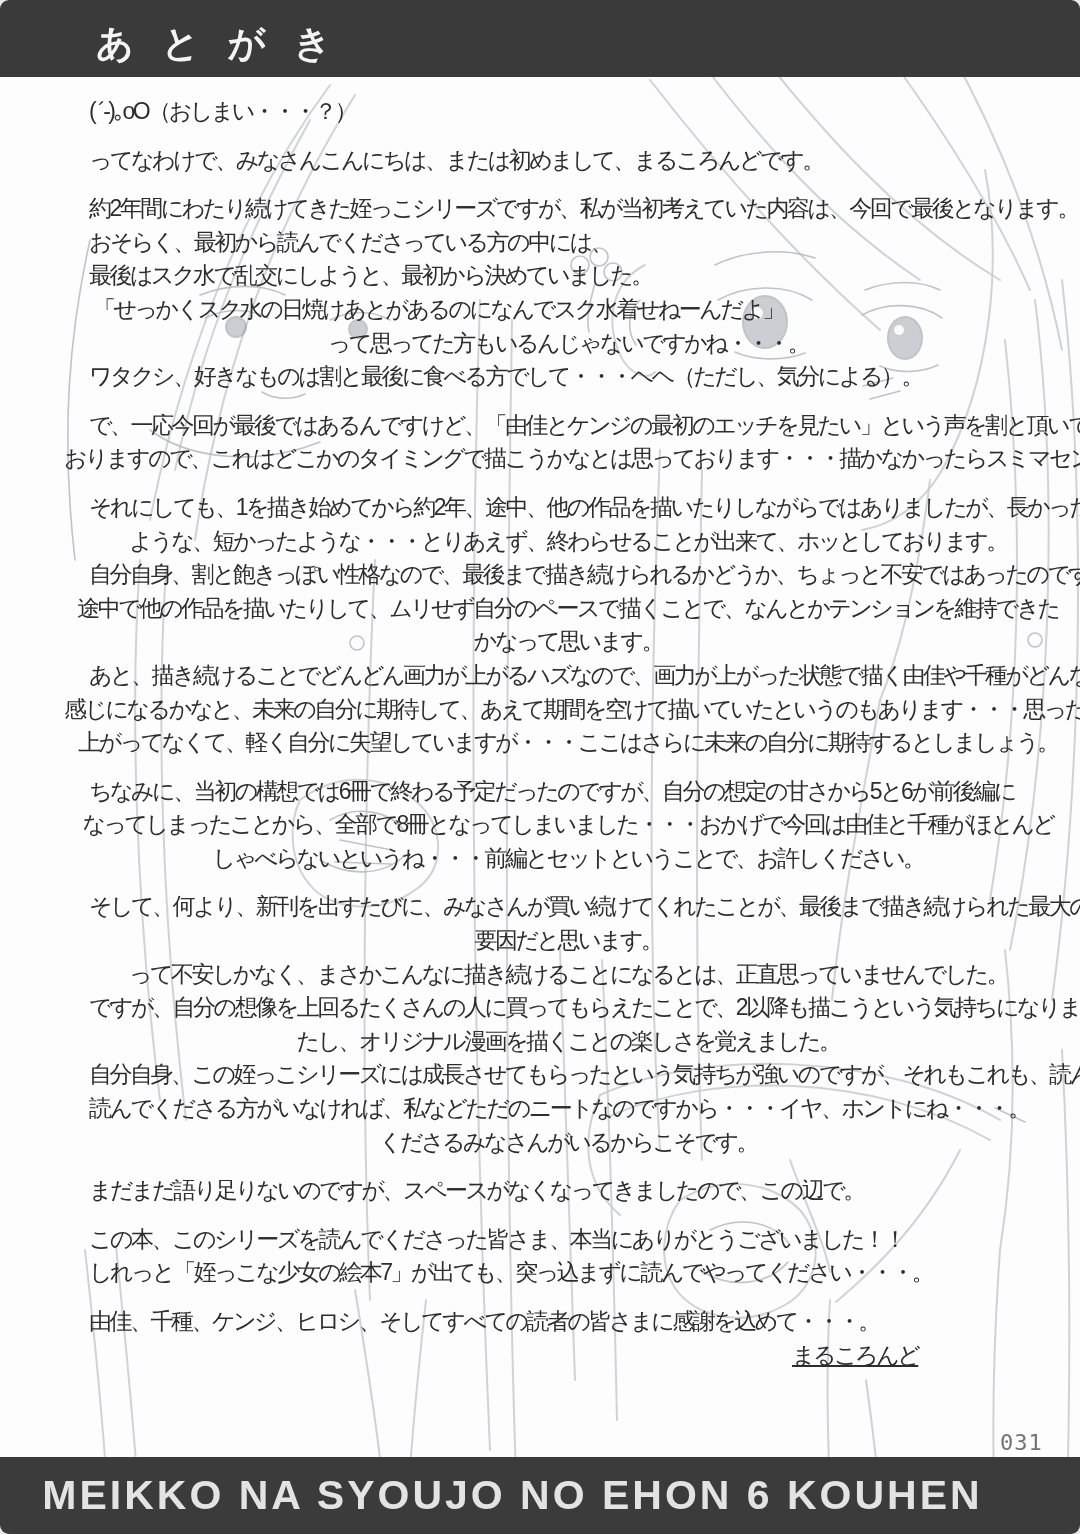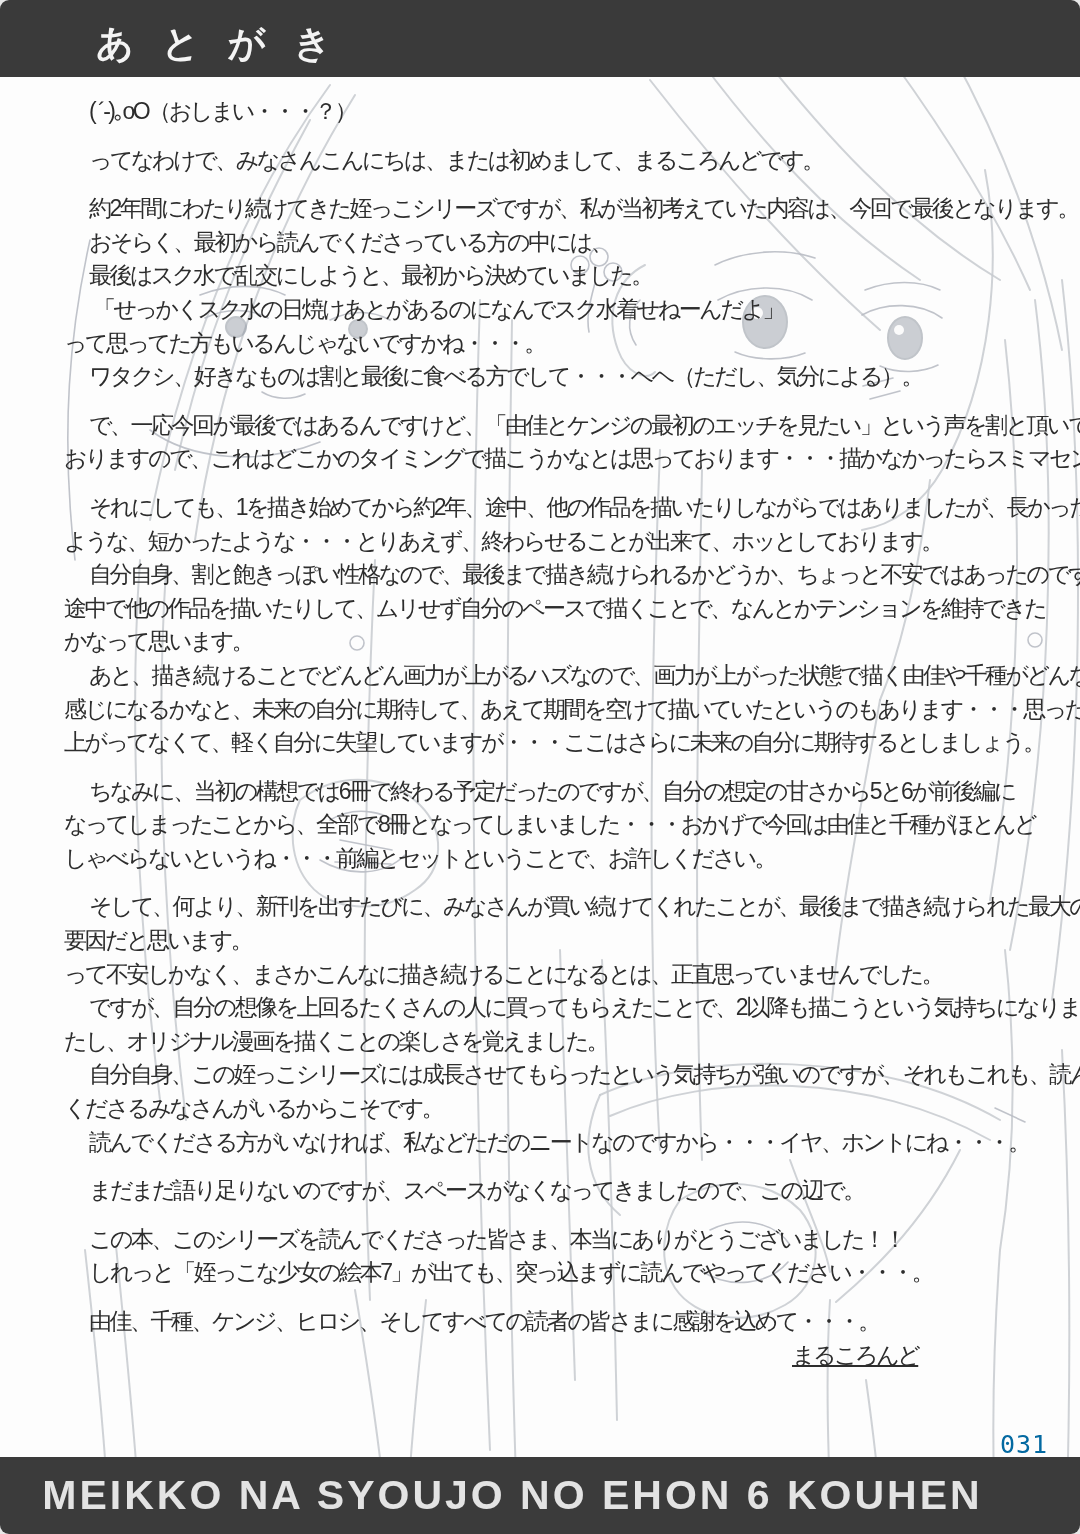--- a/index.html
+++ b/index.html
@@ -37,29 +37,29 @@
   .bodytext{
     position:absolute;left:64px;top:95px;right:8px;z-index:1;
     color:#2d2d2d;
     font-size:23px;
     letter-spacing:-2.5px;
     line-height:33.6px;
   }
   .line{white-space:pre;min-height:33.6px;}
   .p{padding-left:25px;}
   .q{padding-left:29px;}
-  .c{padding-left:0;}
+  .c{padding-left:0;text-align:center;}
   .sig{padding-left:728px;text-decoration:underline;}
   .gap{min-height:0;height:15px;}
 
   
   .pagenum{
     position:absolute;left:1000px;top:1430px;z-index:2;
     font-family:"DejaVu Sans Mono", monospace;
-    font-size:25px;color:#0369a1;letter-spacing:1px;
+    font-size:22px;color:#737373;letter-spacing:1px;
   }
 
   
   .botbar{
     position:absolute;left:0;top:1457px;width:1080px;height:77px;
     background:#3b3b3b;z-index:2;
     display:flex;align-items:center;justify-content:center;
   }
   .botbar span{
     color:#e3e3e3;
@@ -191,22 +191,22 @@
       <div class="line p">ちなみに、当初の構想では6冊で終わる予定だったのですが、自分の想定の甘さから5と6が前後編に</div>
       <div class="line c">なってしまったことから、全部で8冊となってしまいました・・・おかげで今回は由佳と千種がほとんど</div>
       <div class="line c">しゃべらないというね・・・前編とセットということで、お許しください。</div>
       <div class="line gap"></div>
       <div class="line p">そして、何より、新刊を出すたびに、みなさんが買い続けてくれたことが、最後まで描き続けられた最大の</div>
       <div class="line c">要因だと思います。</div>
       <div class="line c">って不安しかなく、まさかこんなに描き続けることになるとは、正直思っていませんでした。</div>
       <div class="line p">ですが、自分の想像を上回るたくさんの人に買ってもらえたことで、2以降も描こうという気持ちになりまし</div>
       <div class="line c">たし、オリジナル漫画を描くことの楽しさを覚えました。</div>
       <div class="line p">自分自身、この姪っこシリーズには成長させてもらったという気持ちが強いのですが、それもこれも、読んで</div>
+      <div class="line p">読んでくださる方がいなければ、私などただのニートなのですから・・・イヤ、ホントにね・・・。</div>
       <div class="line c">くださるみなさんがいるからこそです。</div>
-      <div class="line p">読んでくださる方がいなければ、私などただのニートなのですから・・・イヤ、ホントにね・・・。</div>
       <div class="line gap"></div>
       <div class="line p">まだまだ語り足りないのですが、スペースがなくなってきましたので、この辺で。</div>
       <div class="line gap"></div>
       <div class="line p">この本、このシリーズを読んでくださった皆さま、本当にありがとうございました！！</div>
       <div class="line p">しれっと「姪っこな少女の絵本7」が出ても、突っ込まずに読んでやってください・・・。</div>
       <div class="line gap"></div>
       <div class="line p">由佳、千種、ケンジ、ヒロシ、そしてすべての読者の皆さまに感謝を込めて・・・。</div>
       <div class="line sig">まるころんど</div>
     </main>
 

